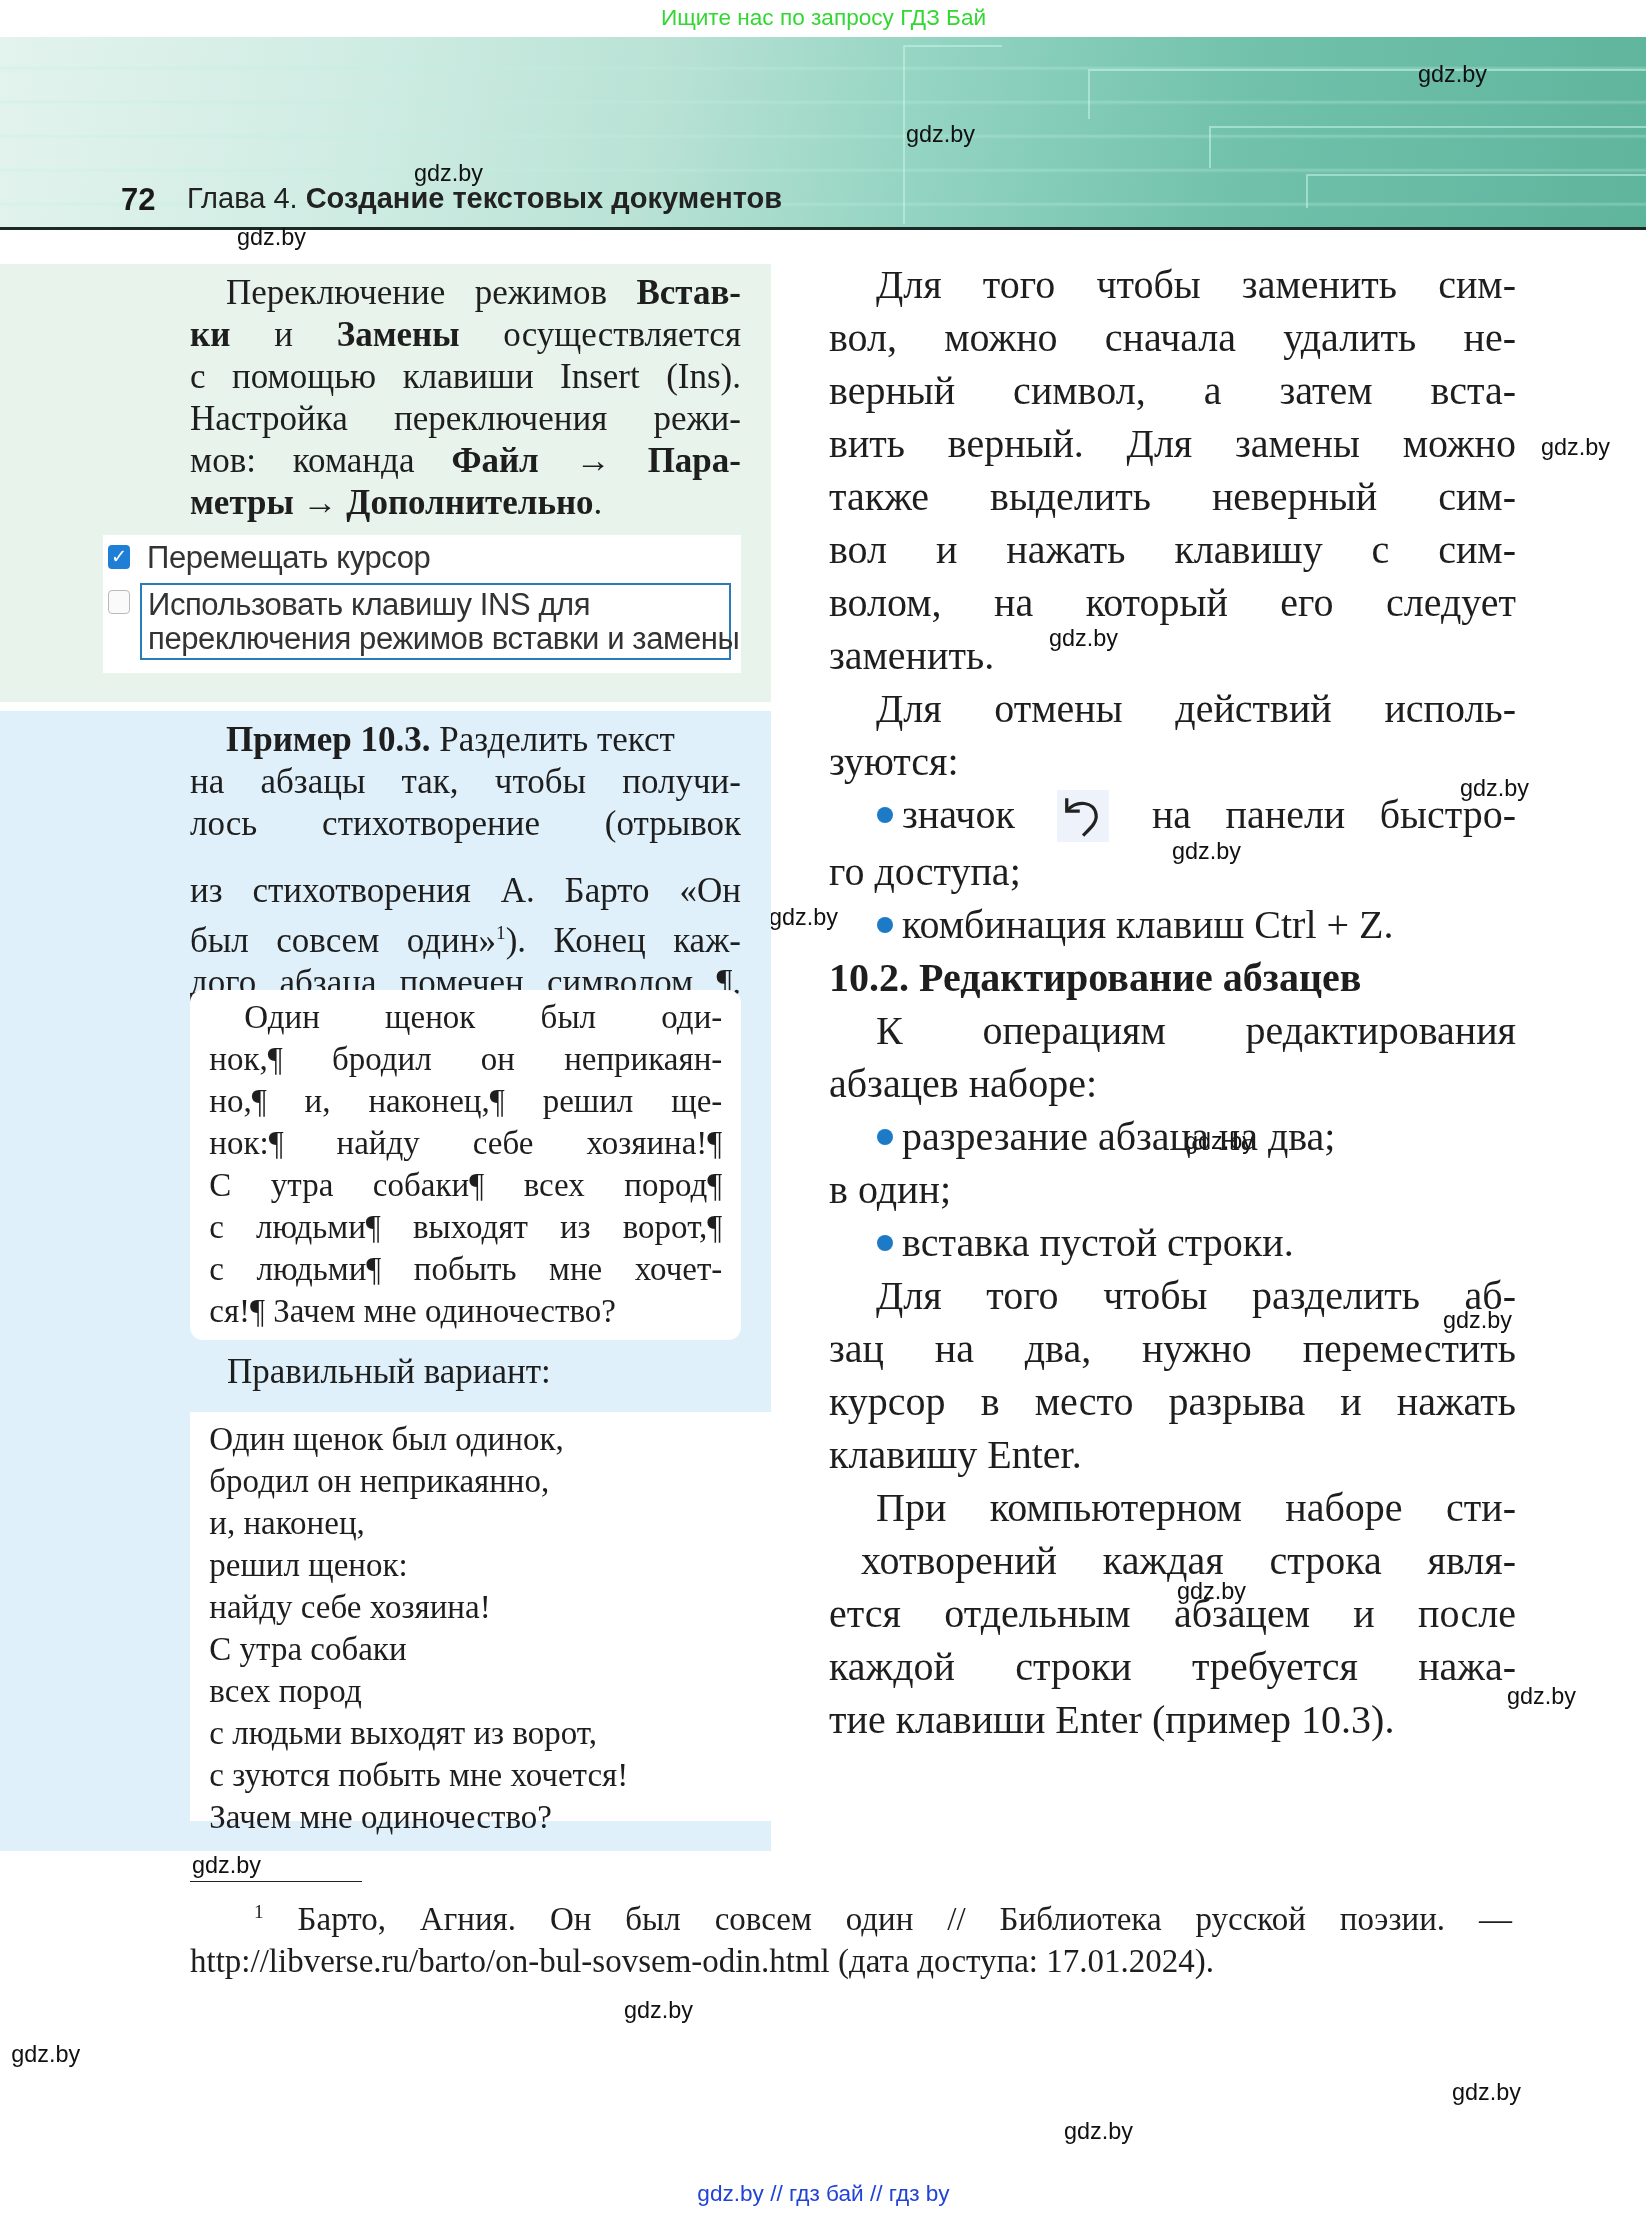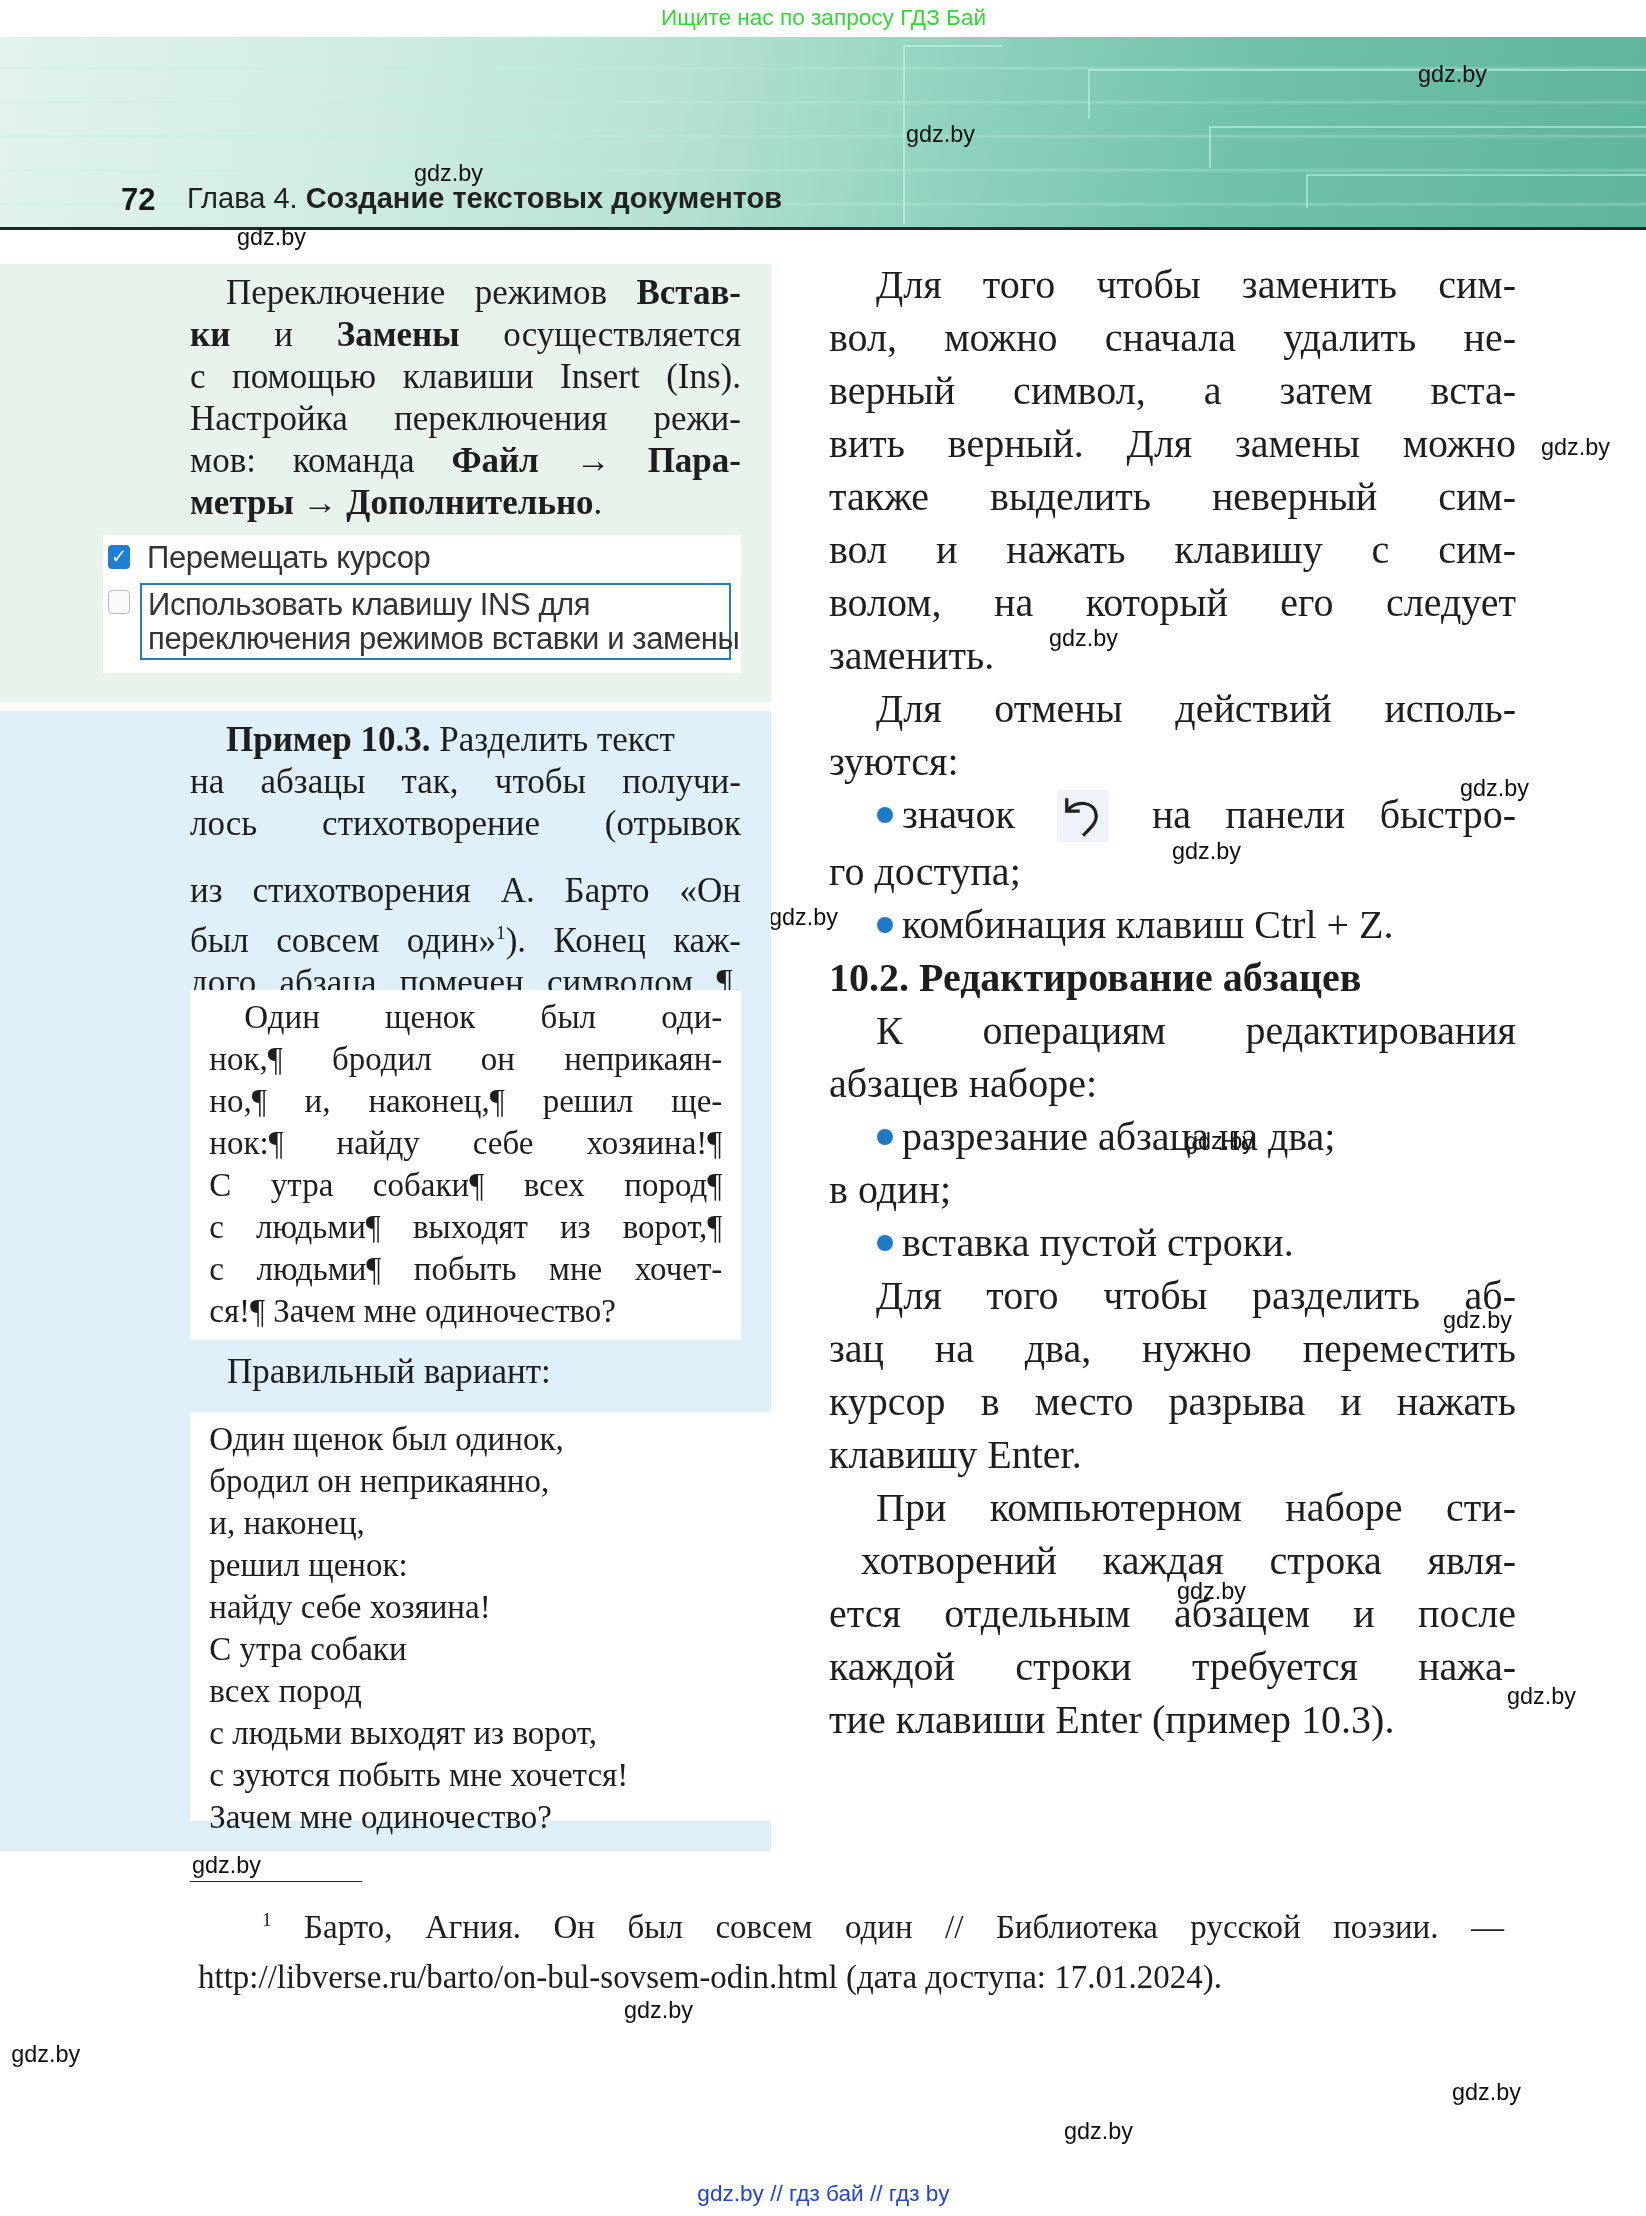--- a/index.html
+++ b/index.html
@@ -37,36 +37,36 @@
 
   .settings-panel { left:103px; top:535px; width:638px; height:138px; background:#ffffff;
     font-family:"Liberation Sans","DejaVu Sans",sans-serif; color:#333; }
   .cb { position:absolute; width:22.6px; height:24px; border-radius:4px; }
   .cb.on { background:#1f7ed6; color:#fff; font-size:19.3px; line-height:24px; text-align:center; font-weight:bold; }
   .cb.off { border:1.6px solid #b9b9b9; background:#fafafa; box-sizing:border-box; }
   .cb-label { position:absolute; font-size:31px; line-height:34px; letter-spacing:-0.4px; }
   .cb-focus { position:absolute; left:37px; top:48px; width:591px; height:77px; border:2.4px solid #2a7bb8; box-sizing:border-box; }
 
   .white-box { left:190px; background:#ffffff; }
-  .poem-wrong { top:990px; width:551px; height:350px; }
+  .poem-wrong { top:990px; width:551px; height:350px;border-radius:13px; }
   .poem-right { top:1412px; width:647px; height:409px; }
   .poem-line { font-size:33px; line-height:42px; white-space:nowrap; }
 
   
   .right-col { left:829px; width:687px; font-size:40px; line-height:53px; text-align:justify; }
   .right-col p { margin:0; }
   .bullet-row { position:relative; padding-left:47px; }
   .bullet { position:absolute; left:48px; width:16px; height:16px; border-radius:50%; background:#1d7ac6; }
   .undo-icon { display:inline-block; vertical-align:middle; width:52px; height:52px; background:#eef3fb; margin:0 8px; position:relative; top:-3.2px; }
   .section-heading { font-weight:bold; font-size:40px; }
 
   
   .fn-rule { left:190px; top:1881px; width:172px; height:0; border-top:1.6px solid #222; }
   .footnote { left:190px; top:1891px; width:1322px; font-size:33px; line-height:42px; text-align:justify; }
-  .footnote p { margin:8px; }
+  .footnote p { margin:0; }
   .footnote sup { font-size:19.3px; }
 
   .bottom-links { left:0; top:2181px; width:1647px; text-align:center;
     font-family:"Liberation Sans","DejaVu Sans",sans-serif; font-size:22.6px; color:#2143d6; }
 </style>
 </head>
 <body>
 
 <div class="abs top-banner">Ищите нас по запросу ГДЗ Бай</div>
 

